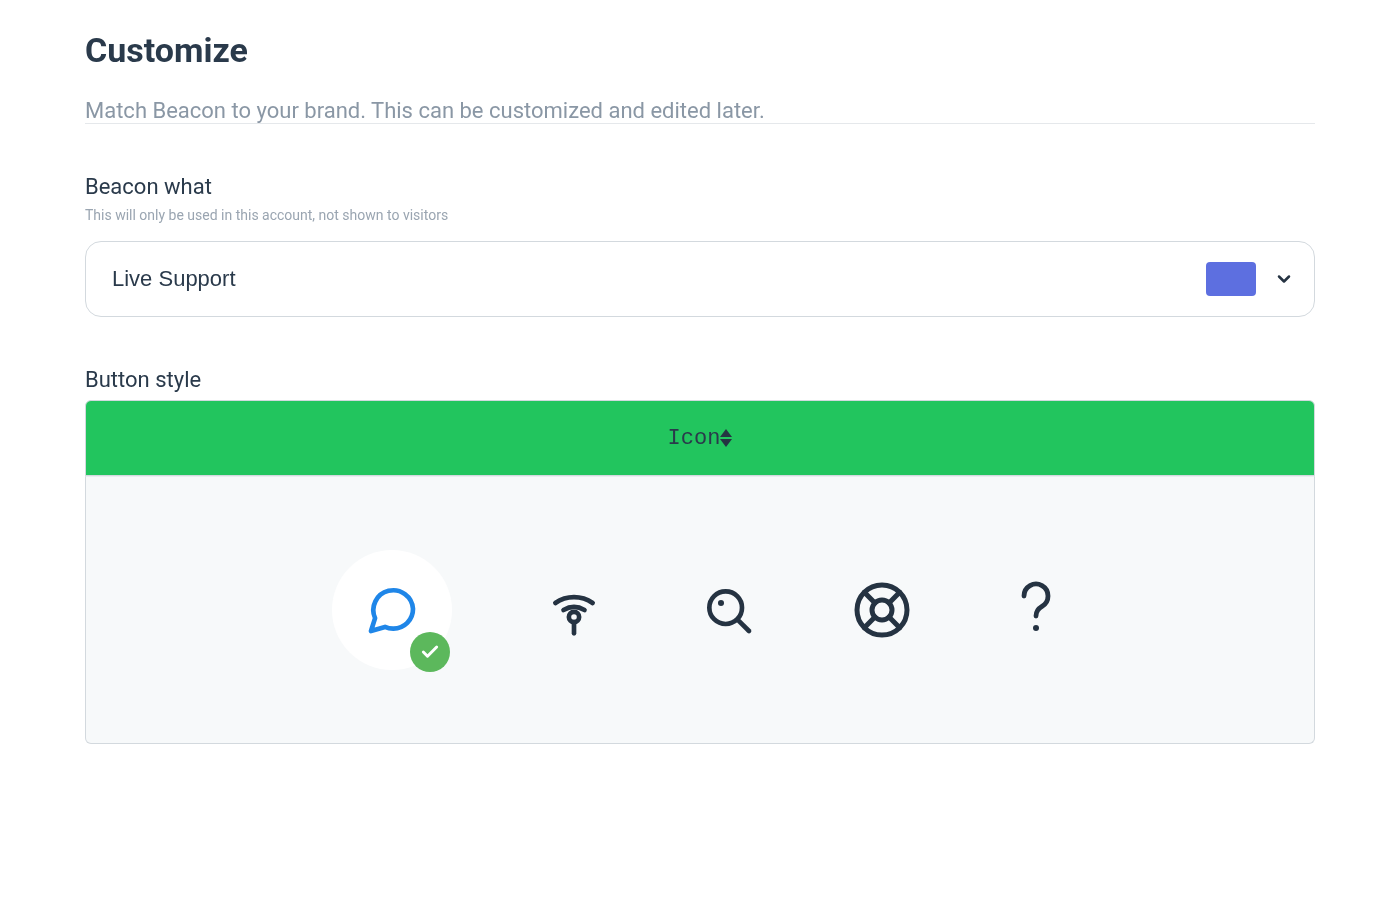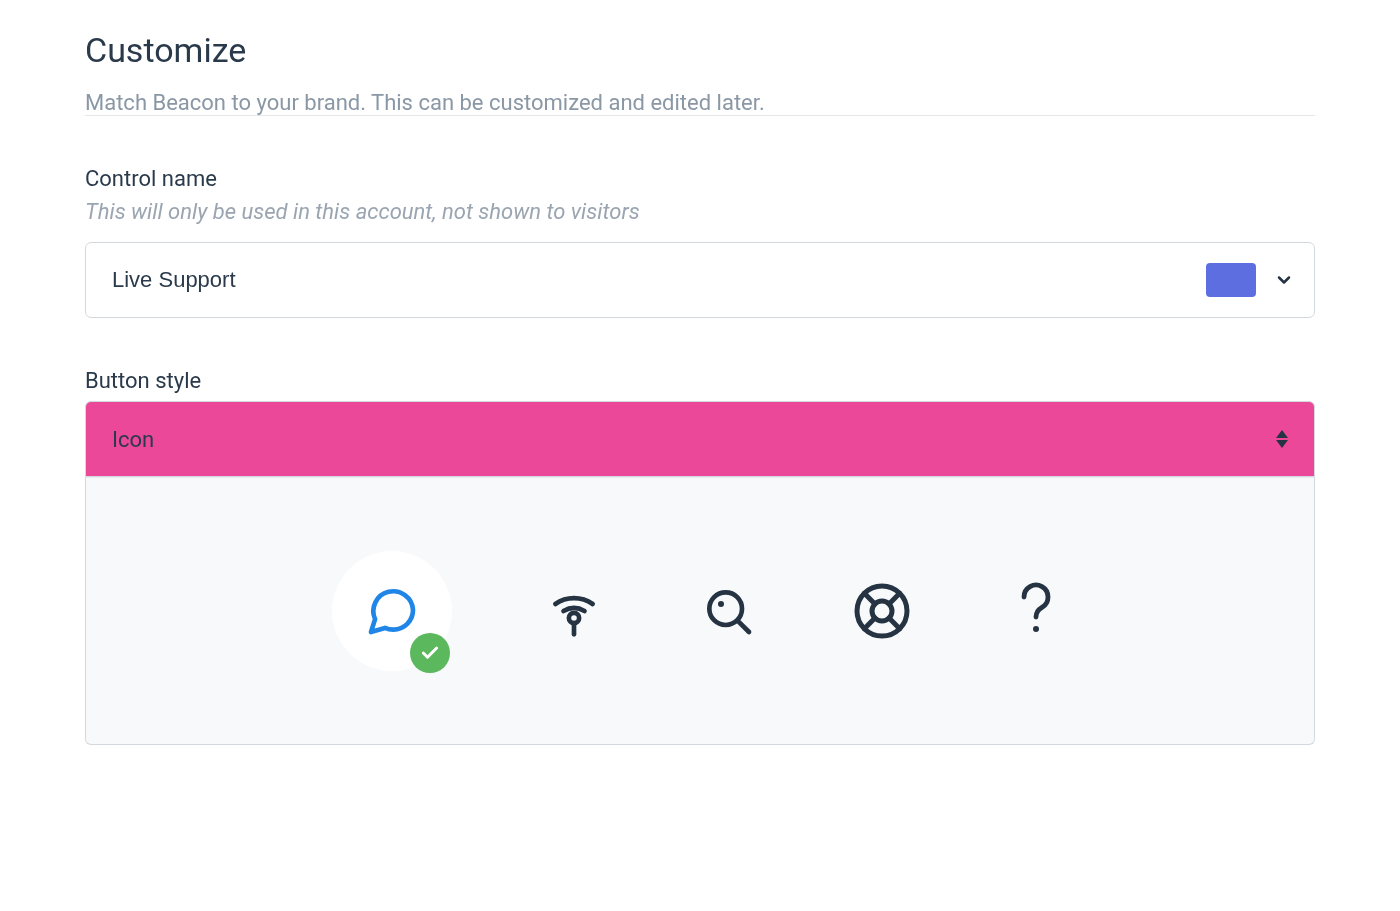--- a/index.html
+++ b/index.html
@@ -5,50 +5,49 @@
   * { box-sizing: border-box; margin: 0; padding: 0; }
   body {
     font-family: -apple-system, BlinkMacSystemFont, "Segoe UI", Roboto, Helvetica, Arial, sans-serif;
     background: #fff;
     color: #2a3a4b;
     padding: 30px 85px;
     width: 1400px;
   }
   .page-title {
     font-size: 34px;
-    font-weight: 400;
-    color: #2a3a4b;
-    margin-bottom: 20px;
+    font-weight: 700;
+    color: #2a3a4b;
+    margin-bottom: 28px;
   }
   .page-subtitle {
     font-size: 22px;
     color: #8a97a5;
   }
   .divider {
     border: none;
     border-top: 1px solid #e5e8eb;
     margin-bottom: 50px;
   }
   .field-block { margin-bottom: 50px; }
   .field-label {
     font-size: 22px;
     color: #2a3a4b;
     margin-bottom: 8px;
   }
   .field-hint {
-    font-size: 22px;
+    font-size: 14px;
     color: #9aa5b1;
     margin-bottom: 18px;
-    font-style: italic;
   }
   .input-row {
     display: flex;
     align-items: center;
     border: 1px solid #d3d9de;
-    border-radius: 6px;
+    border-radius: 16px;
     height: 76px;
     padding: 0 20px 0 26px;
     background: #fff;
   }
   .input-row input[type="text"] {
     flex: 1;
     border: none;
     outline: none;
     font-size: 22px;
     color: #2a3a4b;
@@ -59,27 +58,28 @@
     height: 34px;
     background: #5d6fe0;
     border-radius: 4px;
     margin-right: 18px;
     cursor: pointer;
   }
   .chevron-down svg { display:block; }
   .select-row {
     display: flex;
     align-items: center;
-    justify-content: space-between;
+    justify-content: center;
     border: 1px solid #d3d9de;
     border-radius: 6px 6px 0 0;
     height: 76px;
     padding: 0 26px;
-    background: #ec4899;
+    background: #22c55e;
     cursor: pointer;
+    font-family: Liberation Mono, monospace;
   }
   .select-value {
     font-size: 22px;
     color: #2a3a4b;
   }
   .sort-arrows {
     display: flex;
     flex-direction: column;
     gap: 2px;
     align-items: center;
@@ -139,21 +139,21 @@
   .check-badge svg { display:block; }
 </style>
 </head>
 <body>
 
 <h1 class="page-title">Customize</h1>
 <p class="page-subtitle">Match Beacon to your brand. This can be customized and edited later.</p>
 <hr class="divider">
 
 <div class="field-block">
-  <div class="field-label">Control name</div>
+  <div class="field-label">Beacon what</div>
   <div class="field-hint">This will only be used in this account, not shown to visitors</div>
   <div class="input-row">
     <input type="text" value="Live Support" style="">
     <div class="color-swatch" style="background:#5d6fe0"></div>
     <span class="chevron-down">
       <svg width="20" height="20" viewBox="0 0 24 24" fill="none" stroke="#253342" stroke-width="3" stroke-linecap="round" stroke-linejoin="round">
           <polyline points="6 9 12 15 18 9"></polyline>
         </svg>
     </span>
   </div>

